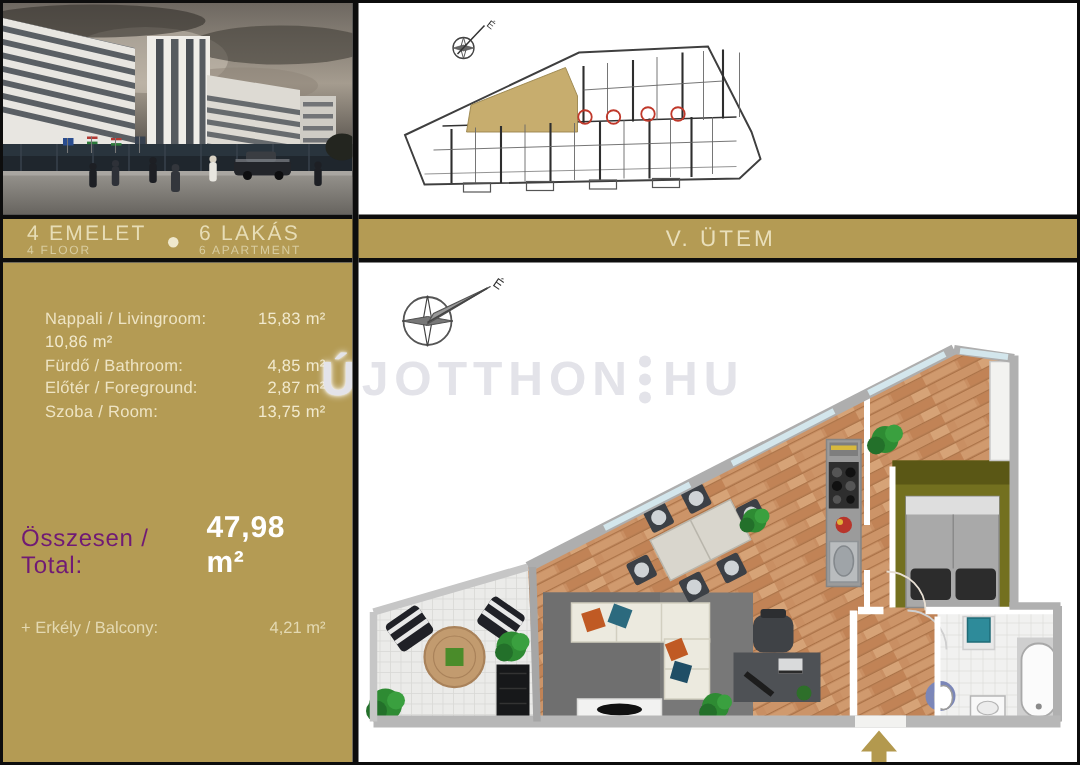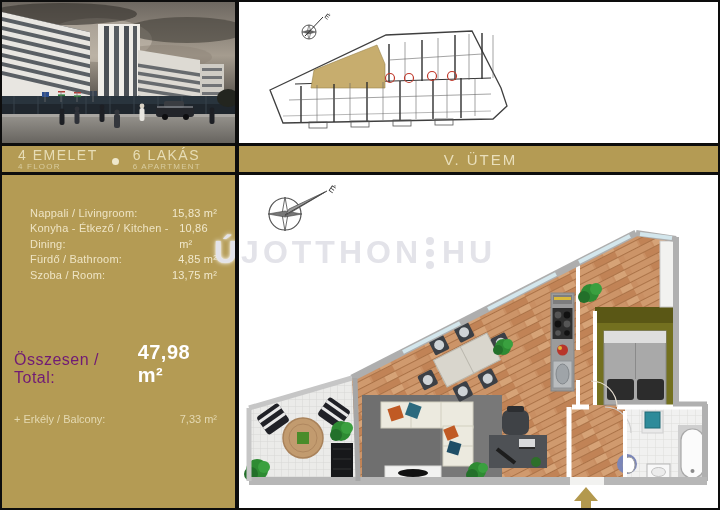--- a/index.html
+++ b/index.html
@@ -265,38 +265,41 @@
   <div class="panel" id="band-right">
     <span id="phase-label">V. ÜTEM</span>
   </div>
 
   <div class="panel" id="sidebar">
     <div class="room-row">
         <span>Nappali / Livingroom:</span>
         <span class="val">15,83 m²</span>
       </div>
     <div class="room-row">
-        <span>Konyha - Étkező / Kitchen - Dining:</span>
         <span class="val">10,86 m²</span>
       </div>
     <div class="room-row">
         <span>Fürdő / Bathroom:</span>
         <span class="val">4,85 m²</span>
+      </div>
+    <div class="room-row">
+        <span>Előtér / Foreground:</span>
+        <span class="val">2,87 m²</span>
       </div>
     <div class="room-row">
         <span>Szoba / Room:</span>
         <span class="val">13,75 m²</span>
       </div>
     <div id="total-row">
       <span id="total-label">Összesen / Total:</span>
       <span id="total-value">47,98 m²</span>
     </div>
     <div id="balcony-row">
       <span>+  Erkély / Balcony:</span>
-      <span>7,33 m²</span>
+      <span>4,21 m²</span>
     </div>
   </div>
 
   <div id="watermark">
     <span>ÚJOTTHON</span>
     <span class="dots">
         <i></i>
         <i></i>
         <i></i>
       </span>

